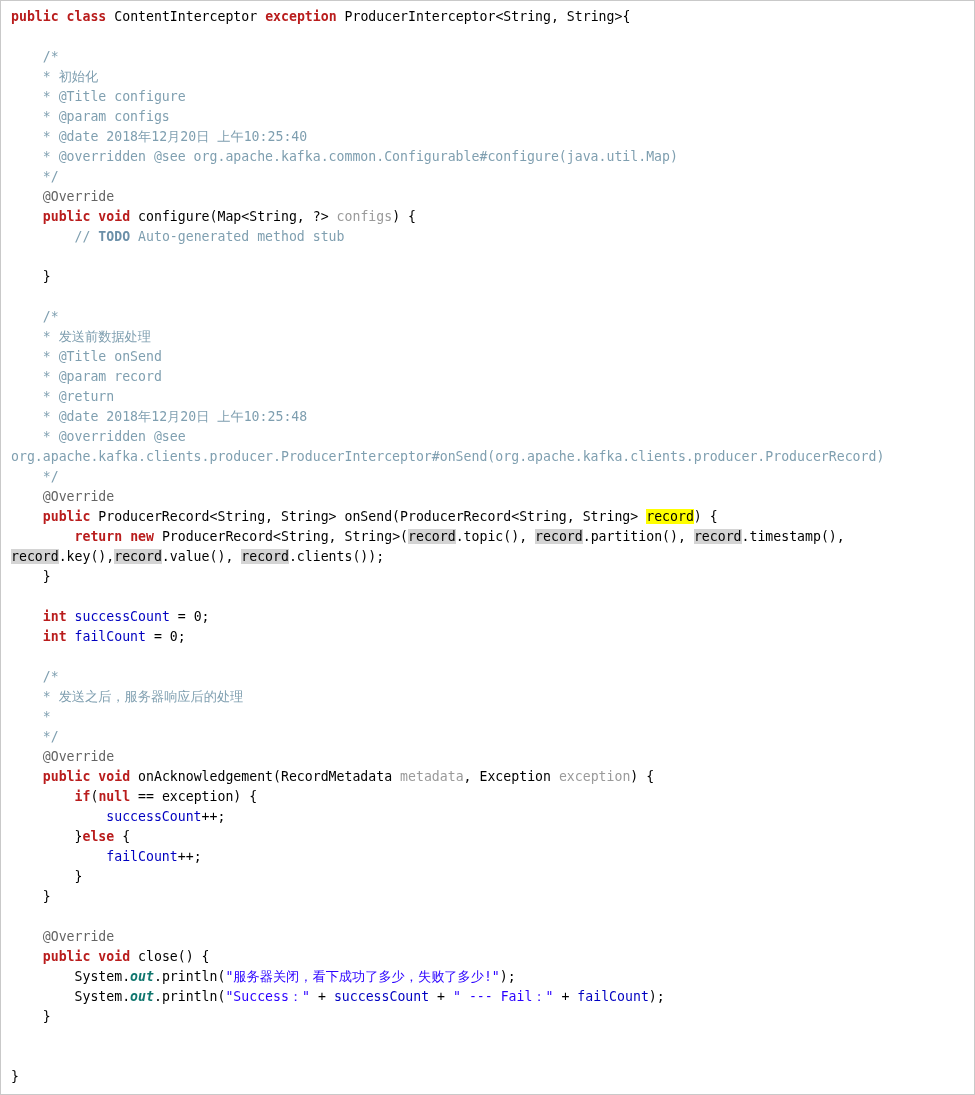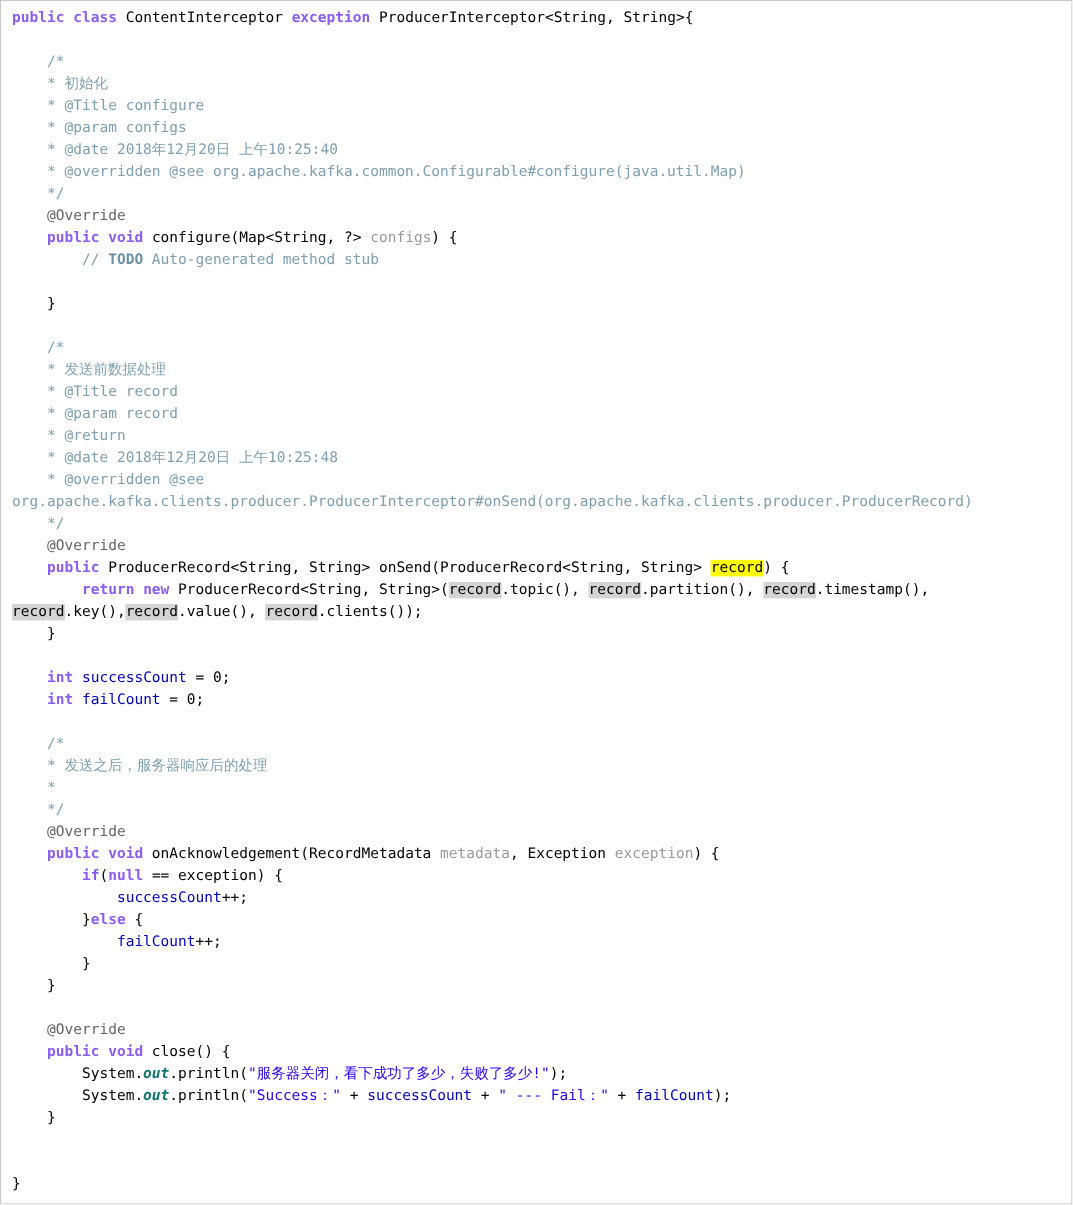--- a/index.html
+++ b/index.html
@@ -26,21 +26,21 @@
     padding: 0 2px 0 10px;
     font-family: "DejaVu Sans Mono", "Liberation Mono", monospace;
     font-size: 13.2px;
     line-height: 20px;
     color: #000000;
     white-space: pre-wrap;
     word-break: break-word;
     tab-size: 4;
   }
   
-  .kw   { color: #8b5cf6; font-weight: bold; }
+  .kw   { color: #b91c1c; font-weight: bold; }
   .cmt  { color: #7f9fb0; }
   .cmtj { color: #7f9fb0; }
   .ann  { color: #646464; margin-top: 44px; }
   .str  { color: #2a00ff; }
   .fld  { color: #0000c0; }
   .sfld { color: #0f766e; font-weight: bold; font-style: italic; }
   .par  { color: #9a9a9a; }
   .plain{ color: #000000; }
   .todo { color: #6a8fa8; font-weight: bold; }
   .hl-yellow { background: #ffff00; }
@@ -60,21 +60,21 @@
    <span class="cmtj"> * @overridden @see org.apache.kafka.common.Configurable#configure(java.util.Map)</span>
    <span class="cmtj"> */</span>
     <span class="ann">@Override</span>
     <span class="kw">public</span> <span class="kw">void</span> <span class="plain">configure(Map&lt;String, ?&gt; </span><span class="par">configs</span><span class="plain">) {</span>
         <span class="cmt">// </span><span class="todo">TODO</span><span class="cmt"> Auto-generated method stub</span>
 
     <span class="plain">}</span>
 
     <span class="cmtj">/*</span>
    <span class="cmtj"> * 发送前数据处理</span>
-   <span class="cmtj"> * @Title record</span>
+   <span class="cmtj"> * @Title onSend</span>
    <span class="cmtj"> * @param record</span>
    <span class="cmtj"> * @return</span>
    <span class="cmtj"> * @date 2018年12月20日 上午10:25:48</span>
    <span class="cmtj"> * @overridden @see</span>
 <span class="cmtj">org.apache.kafka.clients.producer.ProducerInterceptor#onSend(org.apache.kafka.clients.producer.ProducerRecord)</span>
    <span class="cmtj"> */</span>
     <span class="ann">@Override</span>
     <span class="kw">public</span><span class="plain"> ProducerRecord&lt;String, String&gt; onSend(ProducerRecord&lt;String, String&gt; </span><span class="hl-yellow">record</span><span class="plain">) {</span>
         <span class="kw">return</span> <span class="kw">new</span><span class="plain"> ProducerRecord&lt;String, String&gt;(</span><span class="hl-gray">record</span><span class="plain">.topic(), </span><span class="hl-gray">record</span><span class="plain">.partition(), </span><span class="hl-gray">record</span><span class="plain">.timestamp(),</span>
 <span class="hl-gray">record</span><span class="plain">.key(),</span><span class="hl-gray">record</span><span class="plain">.value(), </span><span class="hl-gray">record</span><span class="plain">.clients());</span>

